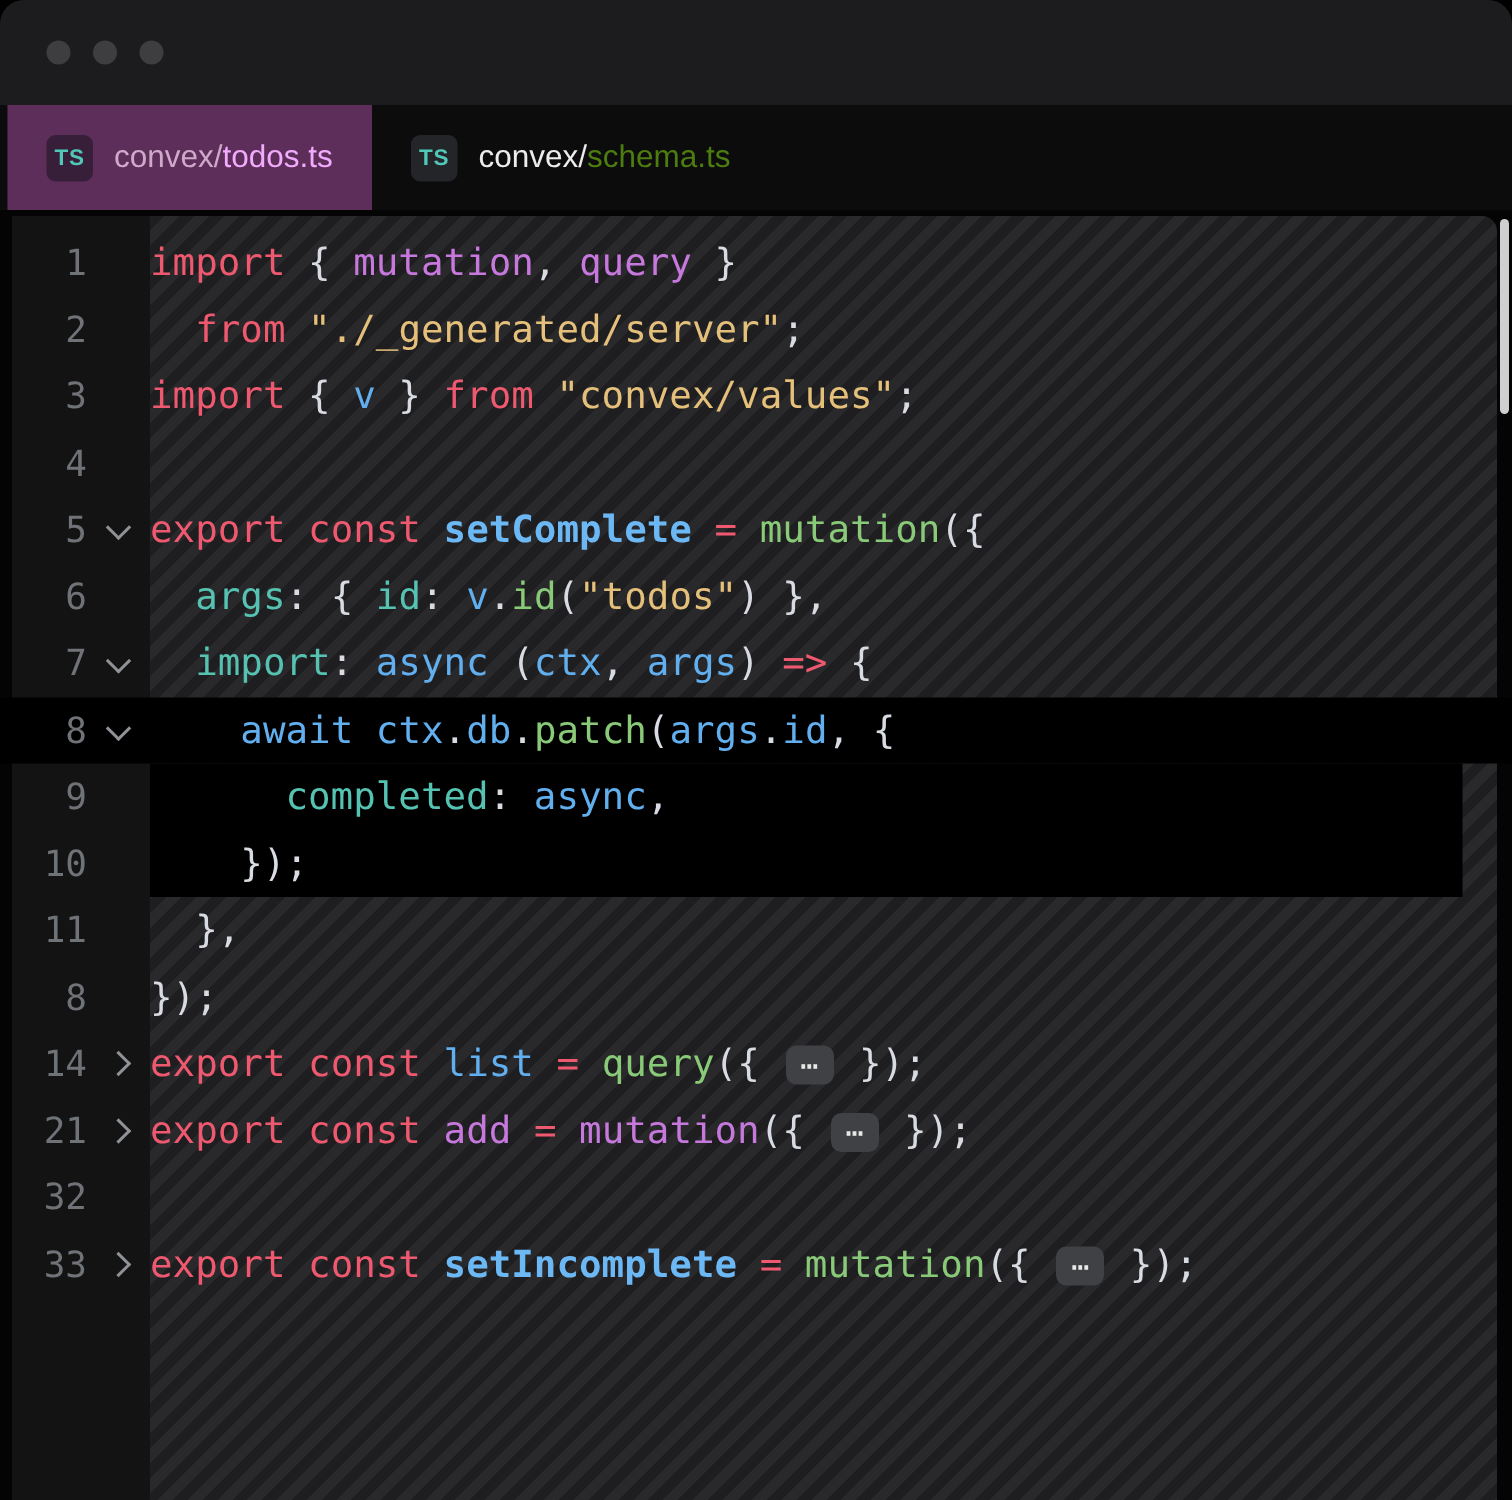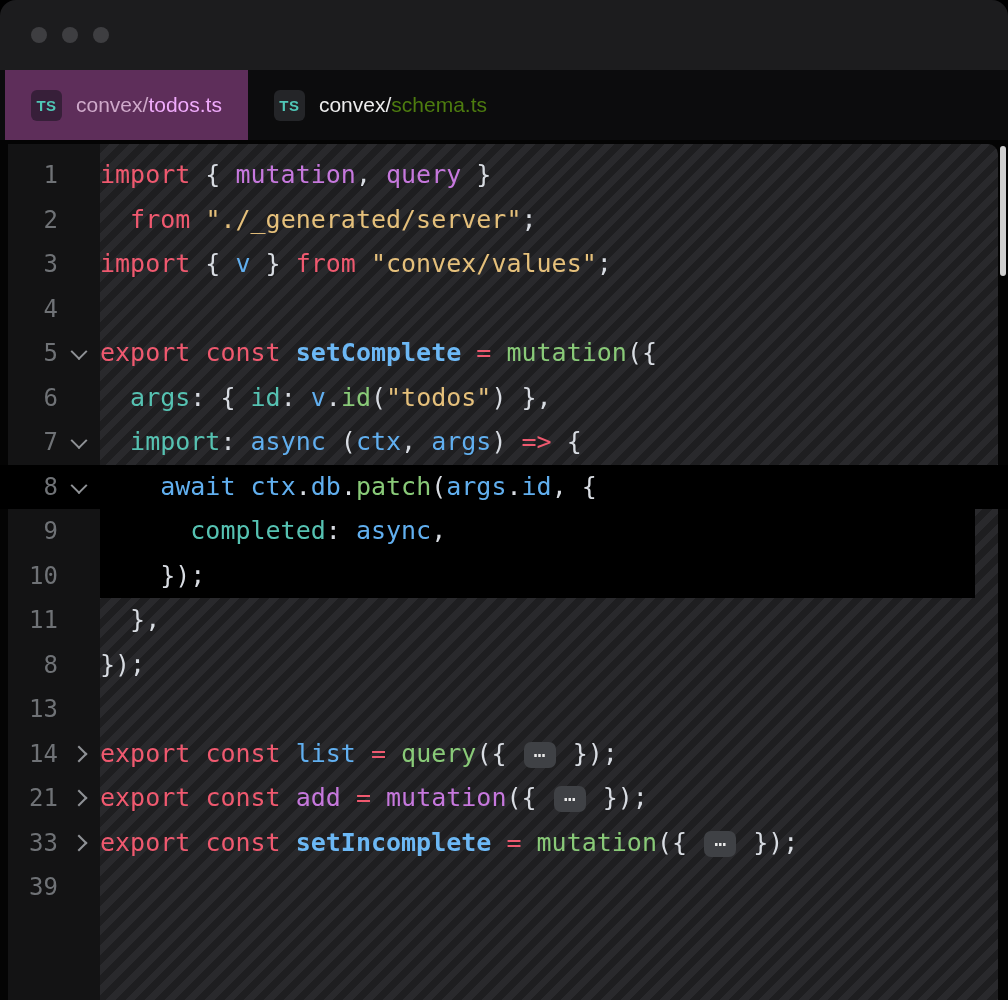--- a/index.html
+++ b/index.html
@@ -174,47 +174,42 @@
           <span class="num">11</span>
           <span class="fold"></span>
           <span class="code"><span class="tok-pl">  },</span></span>
         </div>
         <div class="row">
           <span class="num">8</span>
           <span class="fold"></span>
           <span class="code"><span class="tok-pl">});</span></span>
         </div>
         <div class="row">
-          <span class="num">13</span>
+          <span class="num">14</span>
+          <span class="fold">
+            <i class="chev closed"></i>
+          </span>
+          <span class="code"><span class="tok-kw">export</span><span class="tok-pl"> </span><span class="tok-kw">const</span><span class="tok-pl"> </span><span class="tok-bl">list</span><span class="tok-pl"> </span><span class="tok-kw">=</span><span class="tok-pl"> </span><span class="tok-gr">query</span><span class="tok-pl">({ </span><span class="pill">⋯</span><span class="tok-pl"> });</span></span>
+        </div>
+        <div class="row">
+          <span class="num">21</span>
+          <span class="fold">
+            <i class="chev closed"></i>
+          </span>
+          <span class="code"><span class="tok-kw">export</span><span class="tok-pl"> </span><span class="tok-kw">const</span><span class="tok-pl"> </span><span class="tok-pu">add</span><span class="tok-pl"> </span><span class="tok-kw">=</span><span class="tok-pl"> </span><span class="tok-pu">mutation</span><span class="tok-pl">({ </span><span class="pill">⋯</span><span class="tok-pl"> });</span></span>
+        </div>
+        <div class="row">
+          <span class="num">32</span>
           <span class="fold"></span>
           <span class="code"></span>
         </div>
         <div class="row">
-          <span class="num">14</span>
+          <span class="num">33</span>
           <span class="fold">
             <i class="chev closed"></i>
           </span>
-          <span class="code"><span class="tok-kw">export</span><span class="tok-pl"> </span><span class="tok-kw">const</span><span class="tok-pl"> </span><span class="tok-bl">list</span><span class="tok-pl"> </span><span class="tok-kw">=</span><span class="tok-pl"> </span><span class="tok-gr">query</span><span class="tok-pl">({ </span><span class="pill">⋯</span><span class="tok-pl"> });</span></span>
-        </div>
-        <div class="row">
-          <span class="num">21</span>
-          <span class="fold">
-            <i class="chev closed"></i>
-          </span>
-          <span class="code"><span class="tok-kw">export</span><span class="tok-pl"> </span><span class="tok-kw">const</span><span class="tok-pl"> </span><span class="tok-pu">add</span><span class="tok-pl"> </span><span class="tok-kw">=</span><span class="tok-pl"> </span><span class="tok-pu">mutation</span><span class="tok-pl">({ </span><span class="pill">⋯</span><span class="tok-pl"> });</span></span>
-        </div>
-        <div class="row">
-          <span class="num">33</span>
-          <span class="fold">
-            <i class="chev closed"></i>
-          </span>
           <span class="code"><span class="tok-kw">export</span><span class="tok-pl"> </span><span class="tok-kw">const</span><span class="tok-pl"> </span><span class="tok-ent">setIncomplete</span><span class="tok-pl"> </span><span class="tok-kw">=</span><span class="tok-pl"> </span><span class="tok-gr">mutation</span><span class="tok-pl">({ </span><span class="pill">⋯</span><span class="tok-pl"> });</span></span>
-        </div>
-        <div class="row">
-          <span class="num">39</span>
-          <span class="fold"></span>
-          <span class="code"></span>
         </div>
       </div>
     <div class="scrollthumb"></div>
   </div>
 
 </div>
 
 </body></html>

